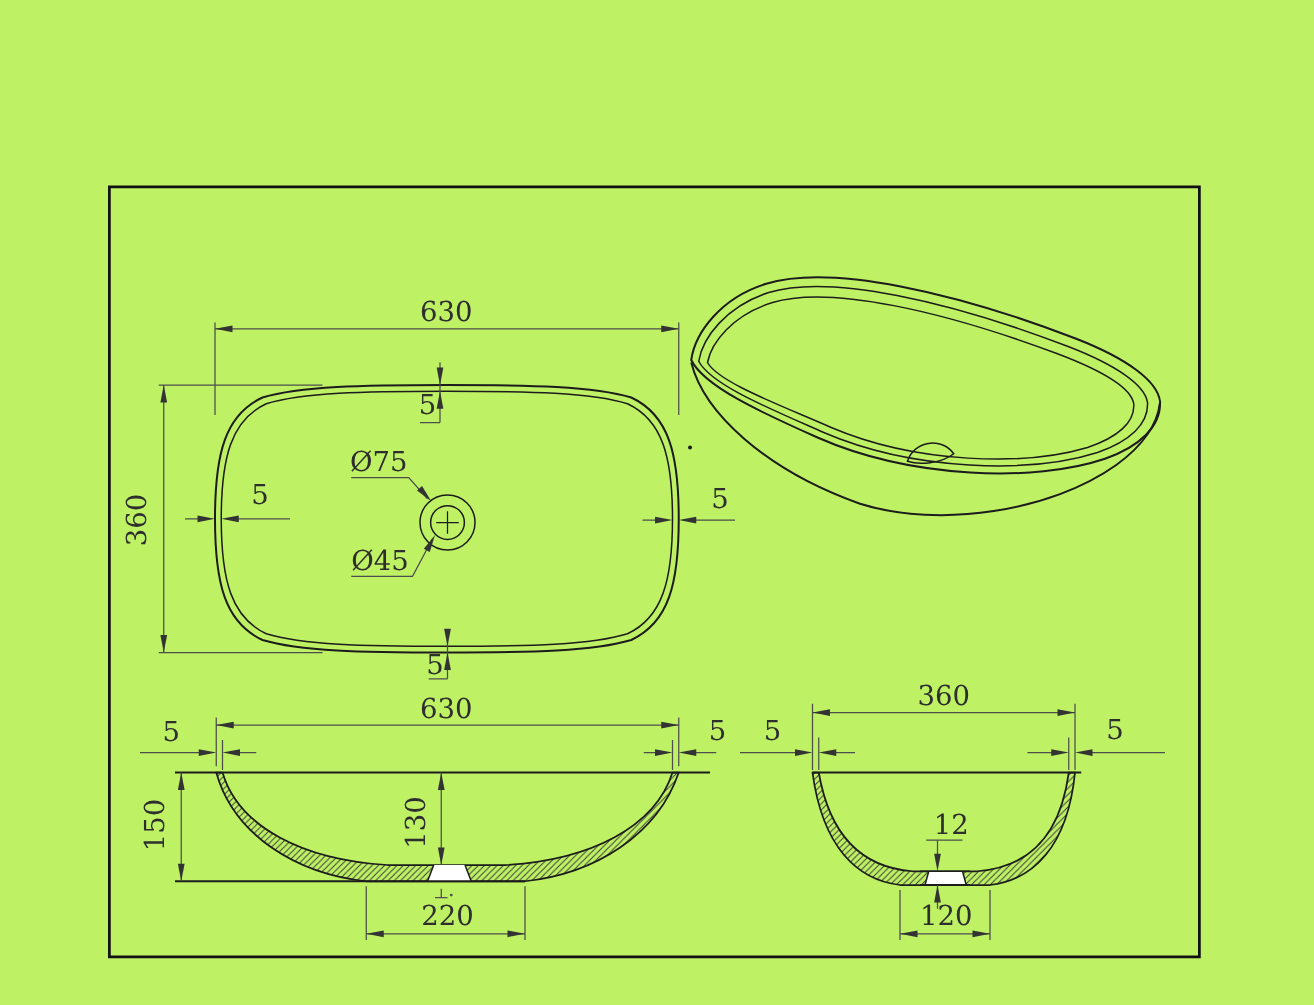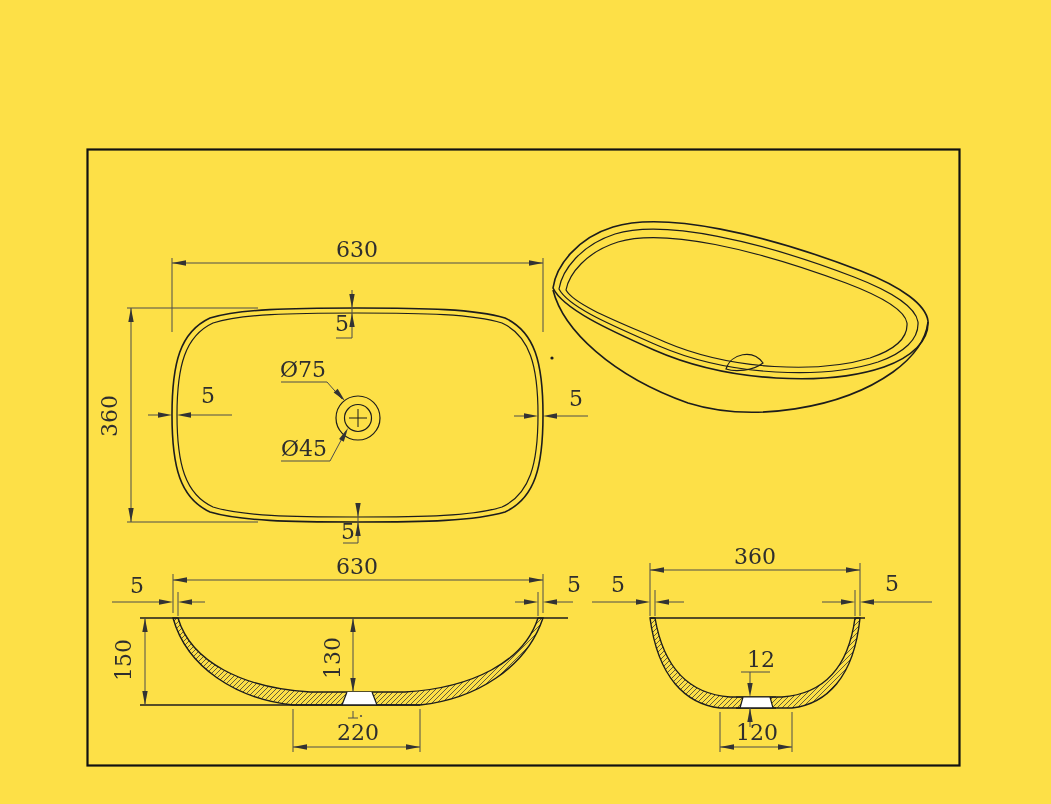--- a/index.html
+++ b/index.html
@@ -1,16 +1,16 @@
 <!DOCTYPE html>
 <html><head>
 <meta charset="utf-8">
 <style>
   html,body{margin:0;padding:0;background:#ffffff;}
-  .sheet{position:relative;width:1051px;height:804px;background:#fde047;overflow:hidden;
+  .sheet{position:relative;width:1051px;height:804px;background:#bef264;overflow:hidden;
          font-family:"DejaVu Serif", serif;}
   svg text{fill:#2e2e2e;font-family:"DejaVu Serif", serif;font-size:22px;}
   .obj{stroke:#1c1c1c;stroke-width:1.6;fill:none;}
   .objthin{stroke:#1c1c1c;stroke-width:1.2;fill:none;}
   .dim{stroke:#4d4d4d;stroke-width:1;fill:none;}
 </style>
 </head>
 <body>
 
 <div class="sheet">

